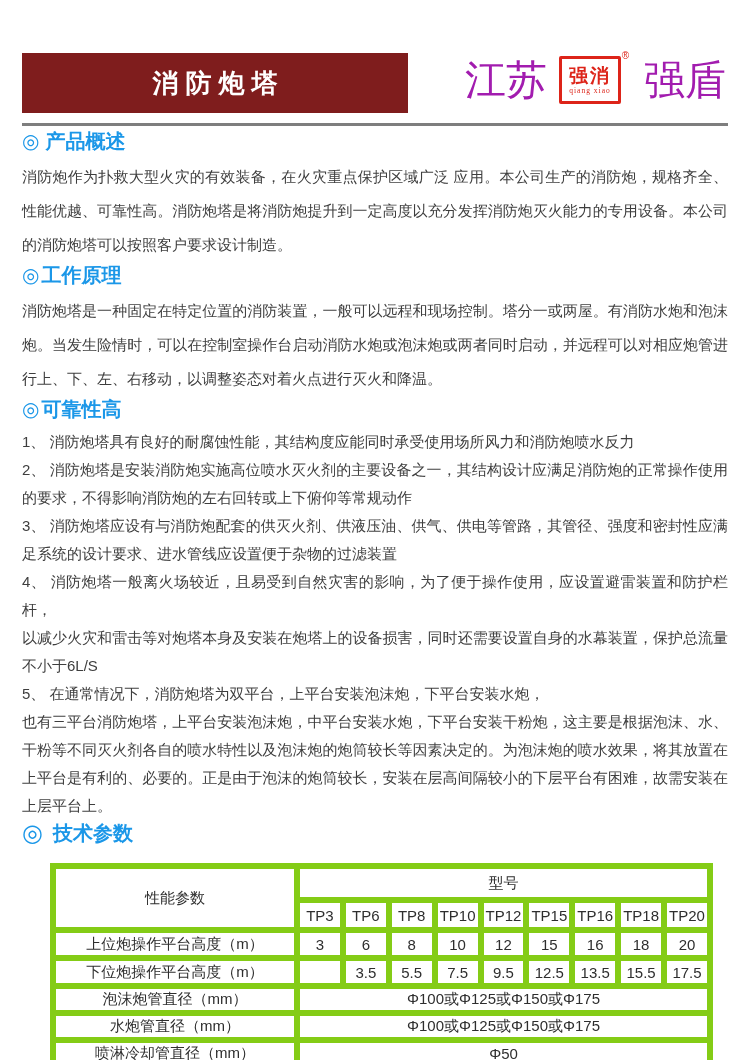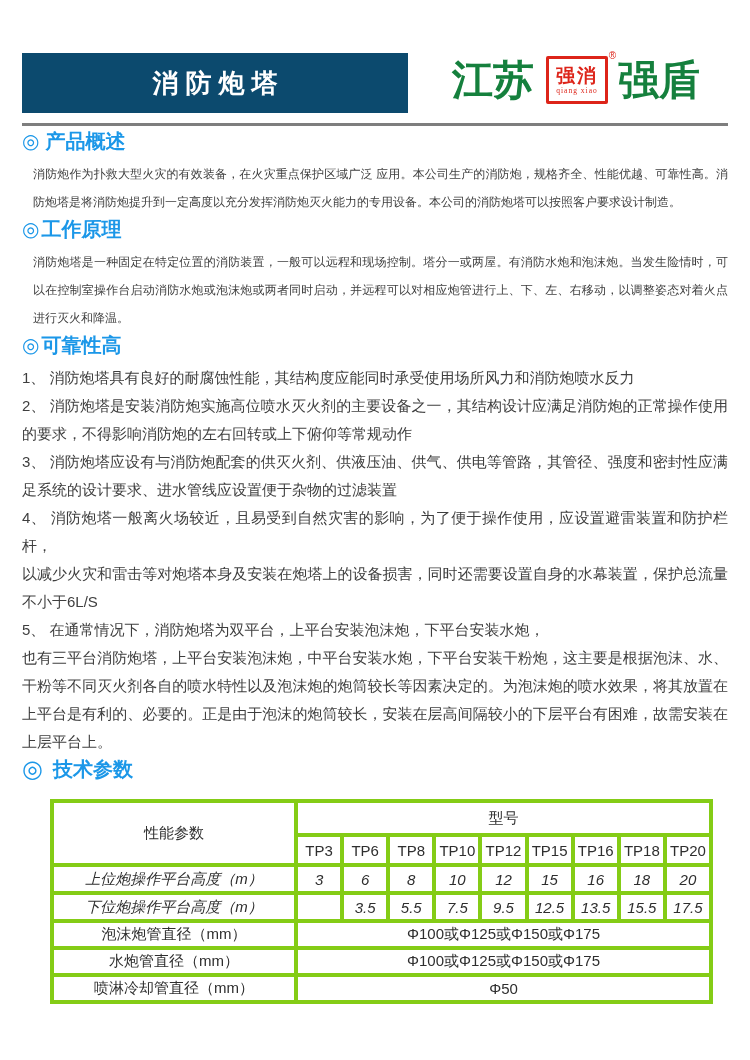--- a/index.html
+++ b/index.html
@@ -10,32 +10,32 @@
     color: #3e3e3e;
     overflow: hidden;
   }
   .page { position: relative; width: 750px; height: 1060px; background: #fff; }
 
   
   .header { position: relative; height: 128px; }
   .banner {
     position: absolute; left: 22px; top: 53px;
     width: 386px; height: 60px;
-    background: #0c4a6e;
+    background: #7f1d1d;
     display: flex; align-items: center; justify-content: center;
   }
   .banner-title {
     color: #ffffff; font-size: 26px; font-weight: bold;
     letter-spacing: 7px; padding-left: 7px; white-space: nowrap;
   }
   .logo {
     position: absolute; left: 452px; top: 56px;
     display: flex; align-items: center; white-space: nowrap;
   }
-  .logo-cn { font-size: 41px; font-weight: bold; color: #15803d; line-height: 48px; }
+  .logo-cn { font-size: 41px; font-weight: normal; color: #a21caf; line-height: 48px; margin-left: 13px; }
   .seal {
     position: relative; margin: 0 10px 0 12px;
     width: 62px; height: 48px;
     border: 3px solid #dd2419; border-radius: 2px;
     display: flex; flex-direction: column; align-items: center; justify-content: center;
   }
   .seal-main { color: #dd2419; font-size: 19px; font-weight: bold; letter-spacing: 2px; line-height: 21px; }
   .seal-sub { color: #dd2419; font-size: 7.5px; letter-spacing: 1px; line-height: 9px; font-family: Liberation Serif, serif; }
   .seal-reg { position: absolute; top: -9px; right: -11px; color: #dd2419; font-size: 10px; }
   .divider {
@@ -54,46 +54,46 @@
   .sec-overview  { margin-top: 33px; }
   .sec-overview .bullet { margin-right: 6px; }
   .sec-principle { margin-top: 36px; }
   .sec-principle .bullet { margin-right: 2px; }
   .sec-usage     { margin-top: 28px; }
   .sec-usage .bullet { margin-right: 2px; }
   .sec-specs     { margin-top: 33px; font-size: 26px; line-height: 32px; }
   .sec-specs .bullet { margin-right: 10px; font-size: 24px; }
 
   p.body {
-    margin: 6px 0 0 11px;
-    font-size: 12px; line-height: 28px;
+    margin: 6px 0 0 0;
+    font-size: 15px; line-height: 34px;
     text-align: justify; color: #3e3e3e;
   }
   .usage-list { margin-top: 6px; }
   .usage-list p.item {
     margin: 0; font-size: 15px; line-height: 28px;
     color: #3e3e3e; white-space: pre-line; text-align: justify;
   }
 
   
   .spec-table-wrap { margin: 17px 0 0 28px; }
   table.spec {
     width: 663px; border-collapse: collapse; table-layout: fixed;
     border: 2px solid #1a1a1a;
     font-size: 15px; color: #2e2e2e;
   }
   table.spec td {
-    border: 4px solid #84cc16;
+    border: 6px solid #84cc16;
     text-align: center; vertical-align: middle;
     padding: 0; overflow: hidden;
   }
   td.corner, td.rowlabel { border-right-width: 2px; }
   tr.r-group td { height: 34px; }
   tr.r-models td { height: 30px; }
-  tr.r-data td { height: 28px; font-style: italic; }
+  tr.r-data td { height: 28px; }
   tr.r-merge td { height: 27px; }
 </style>
 </head>
 <body>
 
 <div class="page">
 
   <div class="header">
     <div class="banner">
       <span class="banner-title">消防炮塔</span>

